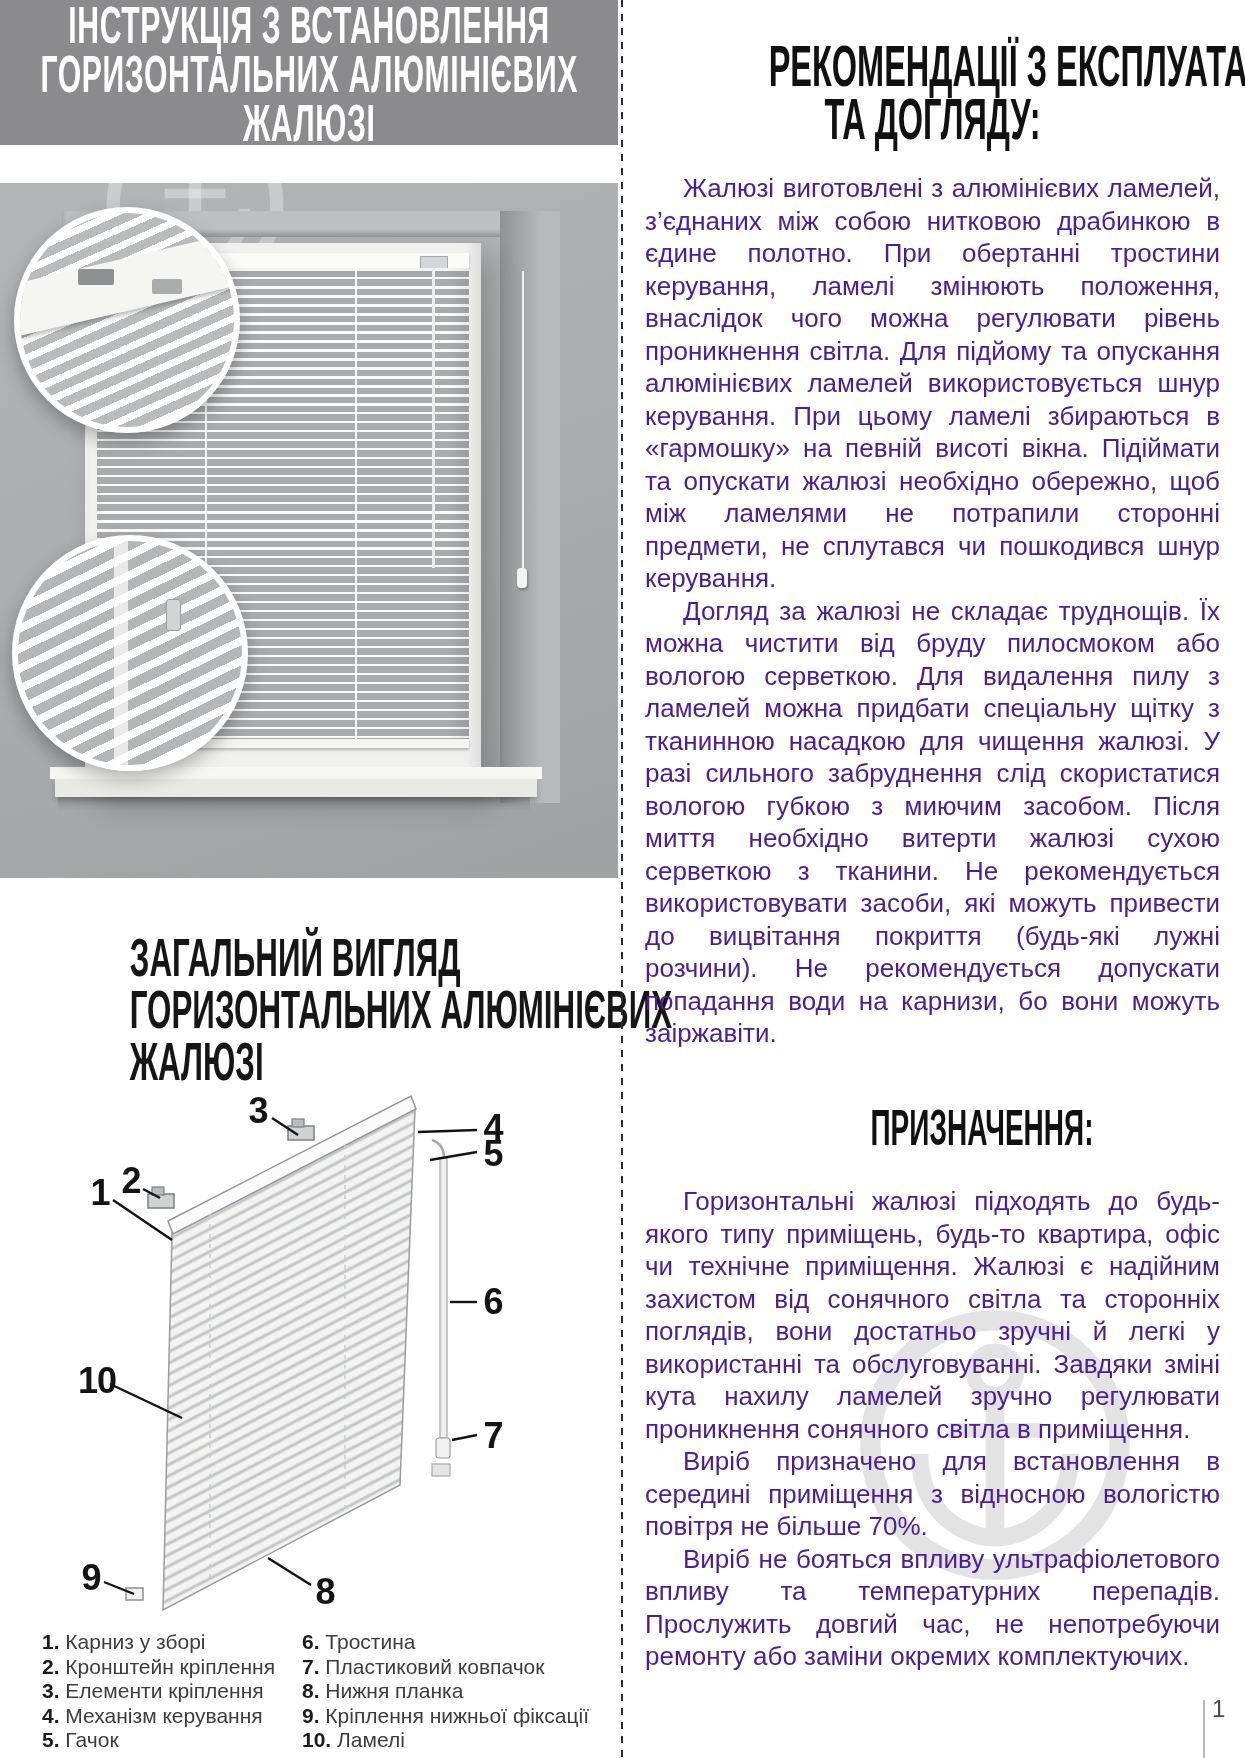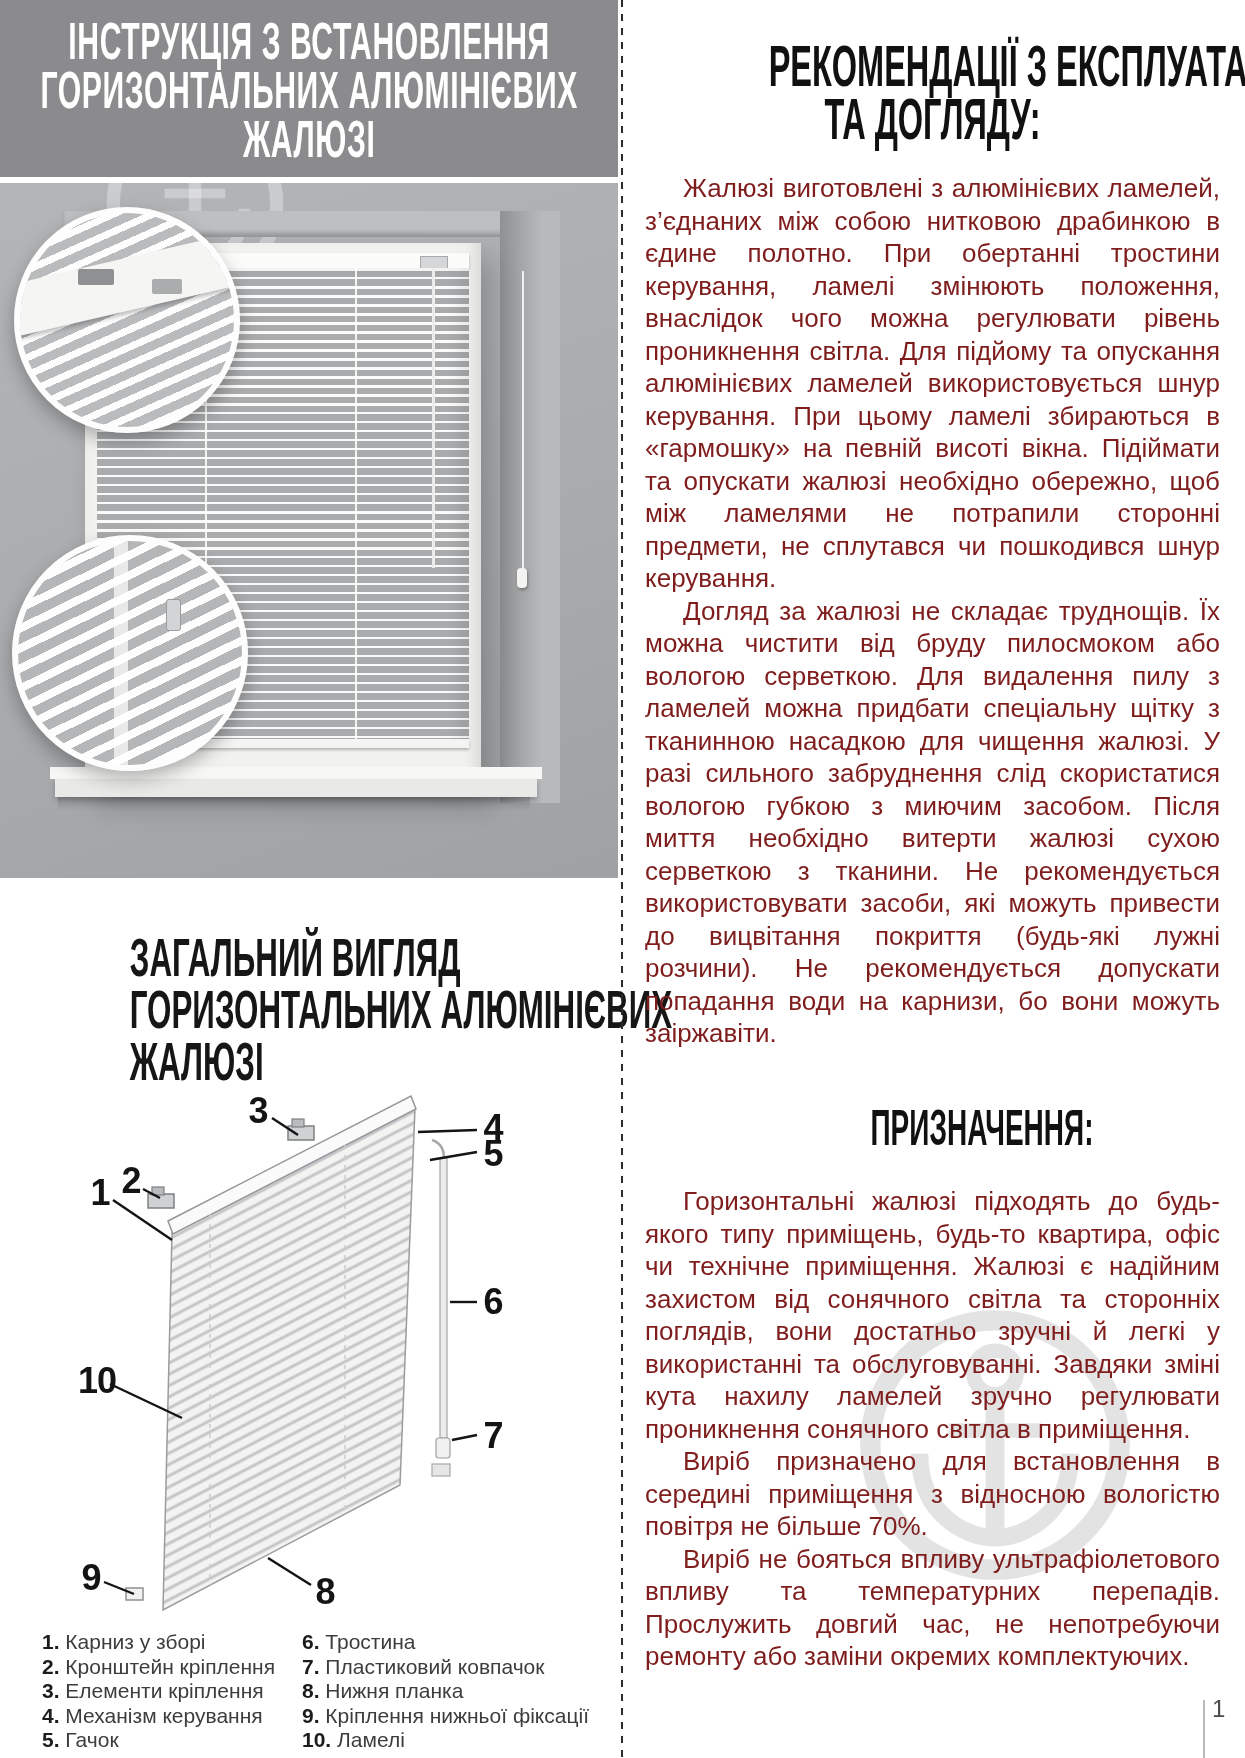--- a/index.html
+++ b/index.html
@@ -1,20 +1,20 @@
 <!DOCTYPE html>
 <html><head>
 <meta charset="utf-8">
 <style>
   html,body{margin:0;padding:0;background:#e8e8e8;}
   .page{position:relative;width:1245px;height:1758px;background:#ffffff;overflow:hidden;
         font-family:"Liberation Sans",sans-serif;color:#3d3d3d;}
   
   .left-col{position:absolute;left:0;top:0;width:618px;height:1758px;background:#fff;}
-  .band{position:absolute;left:0;top:0;width:618px;height:177px;background:#8b8b8e;
+  .band{position:absolute;left:0;top:0;width:618px;height:145px;background:#8b8b8e;
         display:flex;flex-direction:column;justify-content:center;align-items:center;padding-top:4px;box-sizing:border-box;}
   .cond{display:block;transform:scaleX(.58);transform-origin:50% 50%;white-space:nowrap;font-weight:bold;}
   .band .cond{font-size:52px;line-height:49px;color:#ffffff;letter-spacing:1px;}
   
   .photo{position:absolute;left:0;top:183px;width:618px;height:695px;overflow:hidden;
          background:linear-gradient(160deg,#b3b5b7 0%,#a9abad 55%,#9fa1a3 100%);}
   .reveal-top{position:absolute;left:62px;top:28px;width:498px;height:26px;background:#bdbfc1;
               box-shadow:inset 0 -4px 5px rgba(0,0,0,.22);}
   .reveal-right{position:absolute;left:500px;top:28px;width:60px;height:592px;
                 background:linear-gradient(90deg,#8f9193,#b7b9bb 70%);}
@@ -63,21 +63,21 @@
   .legend .col.c2{left:266px;}
   .legend .ln{font-weight:bold;color:#1c1c1c;}
   
   .divider{position:absolute;left:621px;top:0;width:2px;height:1758px;
            background:repeating-linear-gradient(180deg,#2b2b2b 0 7px,transparent 7px 14px);}
   
   .right-col{position:absolute;left:645px;top:0;width:575px;height:1758px;}
   .rc-title{position:absolute;left:0;top:40px;width:575px;text-align:center;color:#111;}
   .rc-title .cond{font-size:57px;line-height:53px;transform:scaleX(.57);}
   .body-block{position:absolute;left:0;width:575px;z-index:1;}
-  .body-block p{margin:0;font-size:26px;line-height:32.5px;text-align:justify;text-indent:38px;color:#7f1d1d;}
+  .body-block p{margin:0;font-size:26px;line-height:32.5px;text-align:justify;text-indent:38px;color:#4c1d95;}
   .care{top:172px;}
   .purpose-title{position:absolute;left:0;top:1102px;width:575px;text-align:right;color:#111;}
   .purpose-title .cond{font-size:50px;line-height:52px;transform:scaleX(.56);}
   .purpose{top:1185px;}
   .pg-line{position:absolute;left:1203px;top:1700px;width:2px;height:58px;background:#b9b9b9;}
   .pg-num{position:absolute;left:1212px;top:1695px;font-size:24px;color:#4a4a4a;}
   
   .diagram text{font-family:"Liberation Sans",sans-serif;font-weight:bold;font-size:36px;fill:#141414;letter-spacing:-1px;}
 </style>
 </head>

